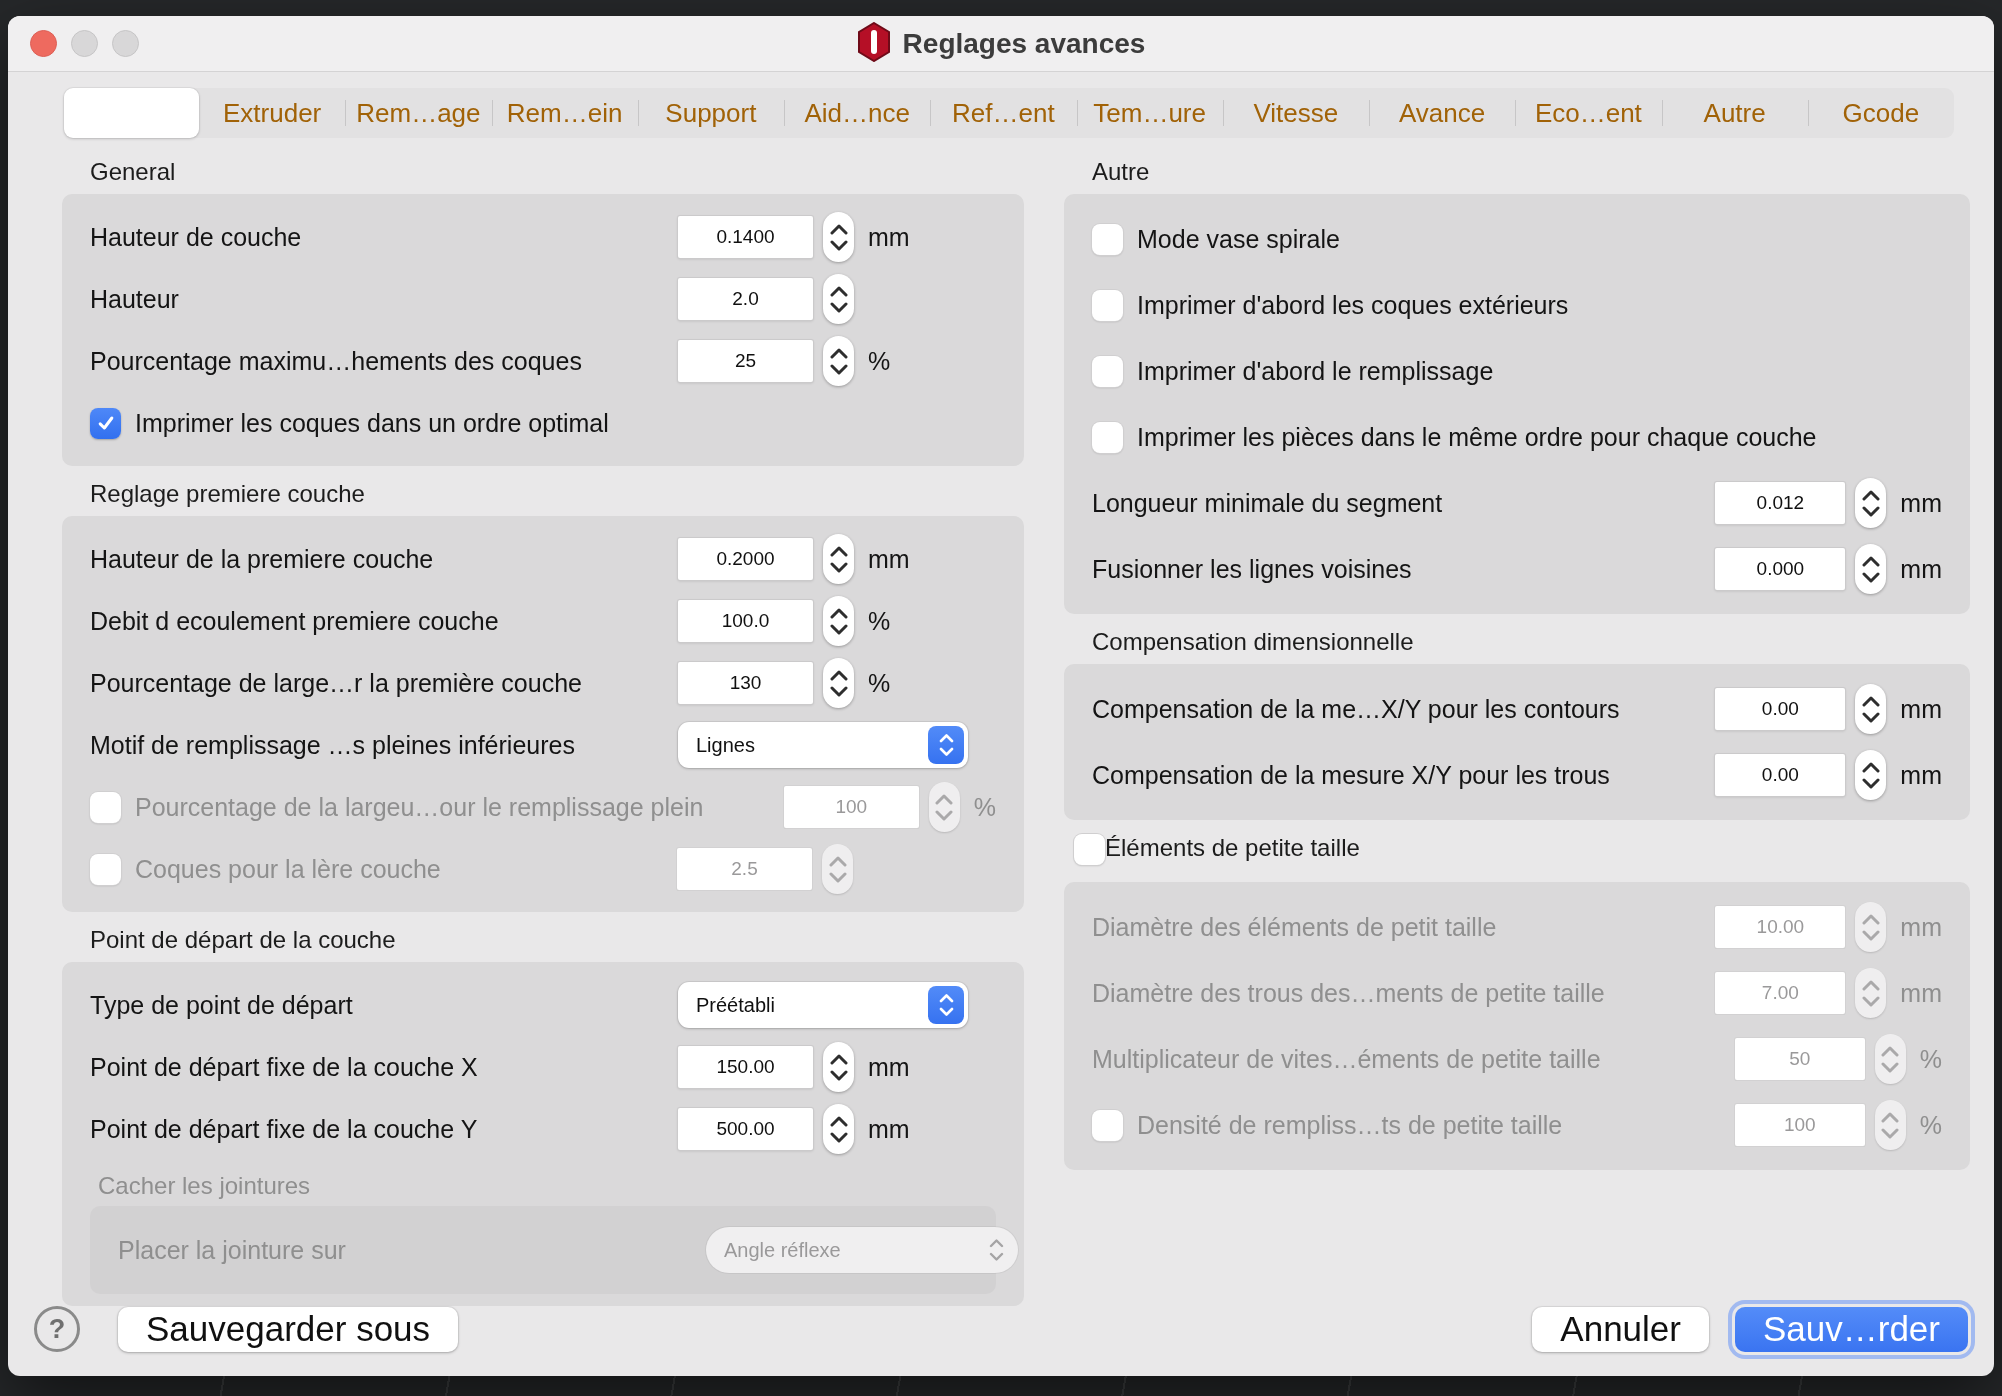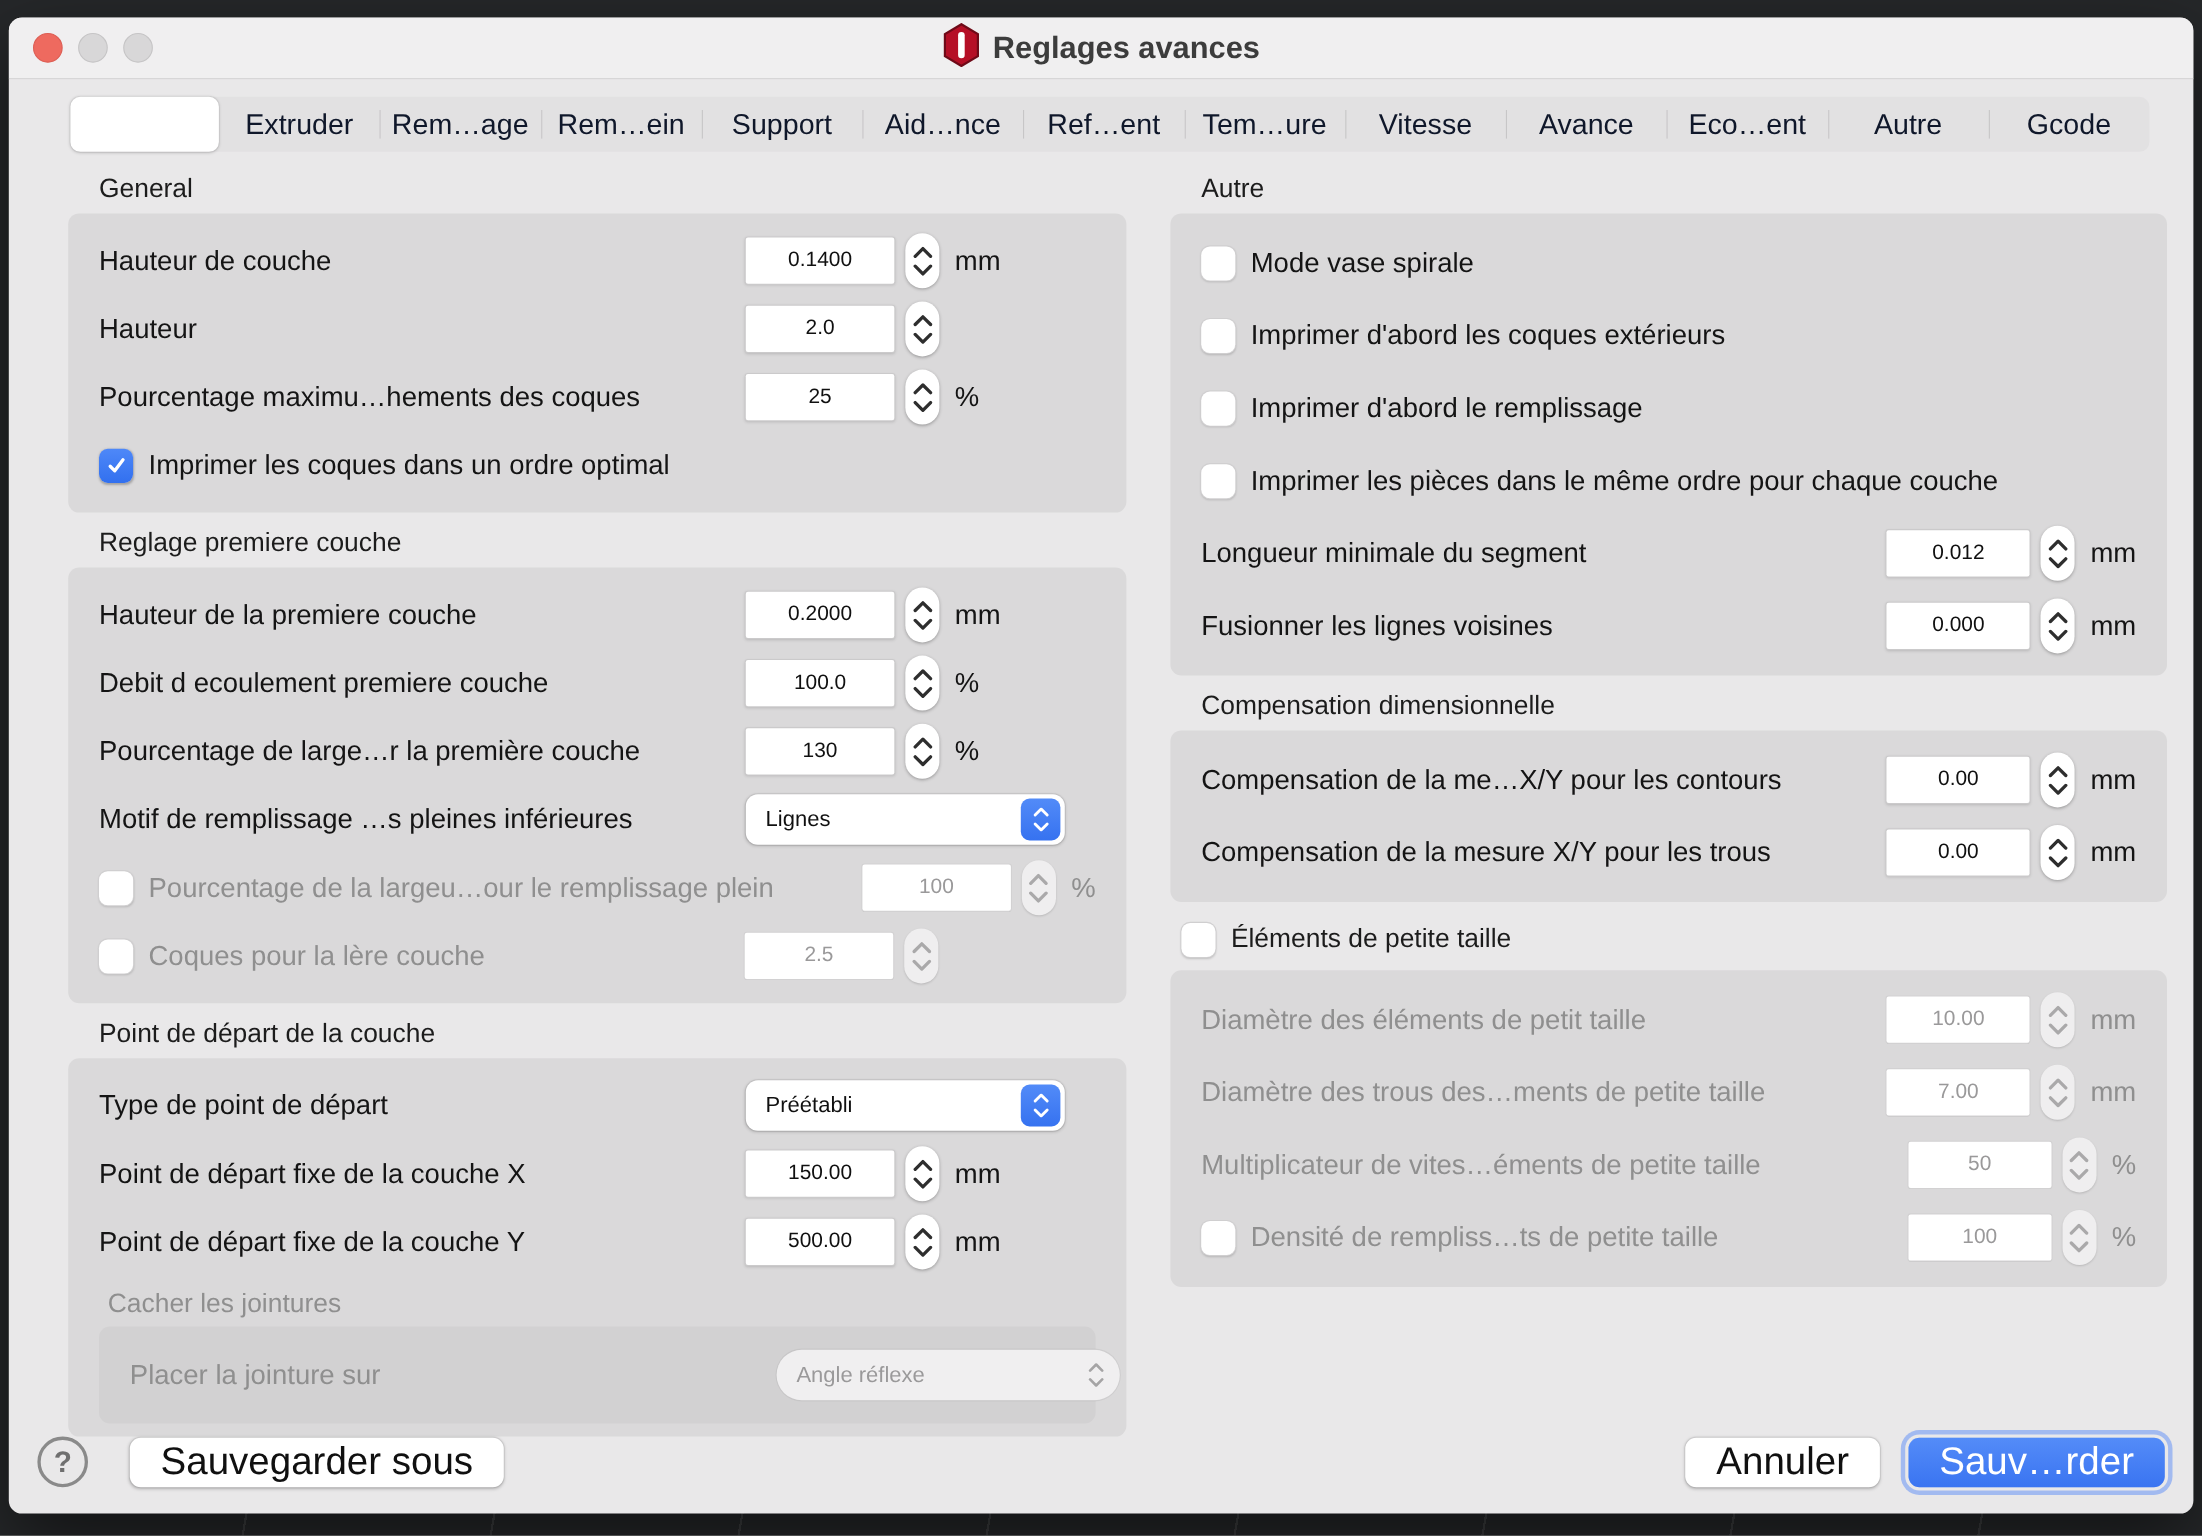--- a/index.html
+++ b/index.html
@@ -20,34 +20,34 @@
   .tl { width:27px; height:27px; border-radius:50%; }
   .tl.close { background:#ee6a5f; border:1px solid #dd5f55; }
   .tl.minimize, .tl.zoom { background:#d8d7d8; border:1px solid #c6c5c6; }
   .title-wrap { margin:0 auto; display:flex; align-items:center; gap:12px; }
   .title-text { font-size:28px; font-weight:700; color:#3c3c3c; }
 
   
   .tabbar { margin:16px 40px 0 56px; height:50px; width:1890px; background:#e2e1e2;
     border-radius:9px; display:flex; align-items:stretch; }
   .tab { position:relative; flex:1; display:flex; align-items:center; justify-content:center;
-    font-size:26px; color:#0f172a; cursor:default; }
+    font-size:26px; color:#a16207; cursor:default; }
   .tab:not(.selected):not(:nth-child(2))::before { content:''; position:absolute; left:0; top:12px;
     width:1px; height:26px; background:#c7c6c7; }
   .tab.selected { flex:0 0 135px; background:#ffffff; border-radius:9px;
     box-shadow:0 1px 3px rgba(0,0,0,0.18), 0 0 0 1px rgba(0,0,0,0.04); }
 
   
   .content { display:flex; padding:20px 30px 0 54px; gap:40px; }
   .col-left  { width:962px; flex:none; }
   .col-right { width:906px; flex:none; }
 
   .section { margin-bottom:14px; }
   .section-title { font-size:24px; color:#1c1c1c; margin:0 0 8px 28px; height:28px; }
-  .section-title.with-cb { display:flex; align-items:center; gap:14px; margin-left:10px; height:40px; }
+  .section-title.with-cb { display:flex; align-items:flex-start; margin-left:10px; height:40px; }
   .box { background:#dad9da; border-radius:10px; padding:12px 28px; }
   .box-inner { background:#d2d1d2; border-radius:10px; padding:12px 28px; margin-top:6px; }
 
   .row { display:flex; align-items:center; height:62px; }
   .col-right .row { height:66px; }
   .box-inner .row { height:64px; }
   .lbl { font-size:25px; color:#141414; }
   .col-left .row > .lbl:first-child { flex:0 0 auto; min-width:588px; }
   .box-inner .lbl { flex:0 0 auto; min-width:480px; color:#8f8f8f; }
   .ctrl { display:flex; align-items:center; gap:10px; }

